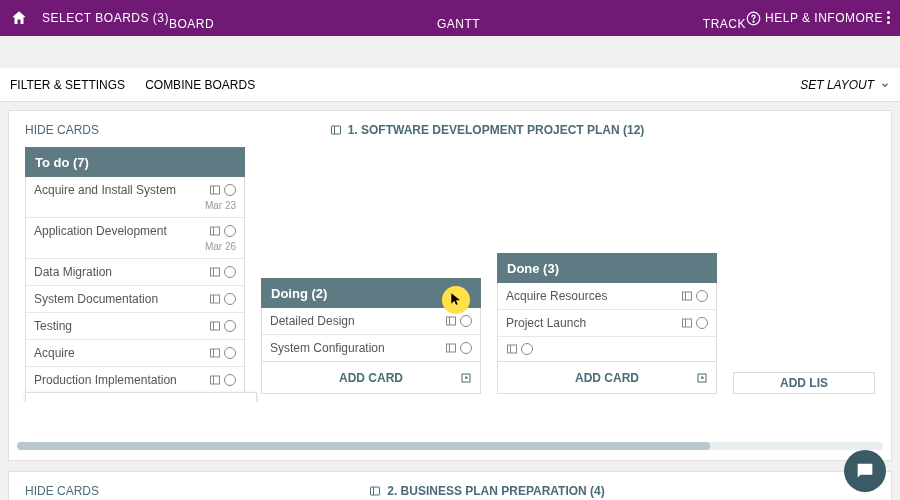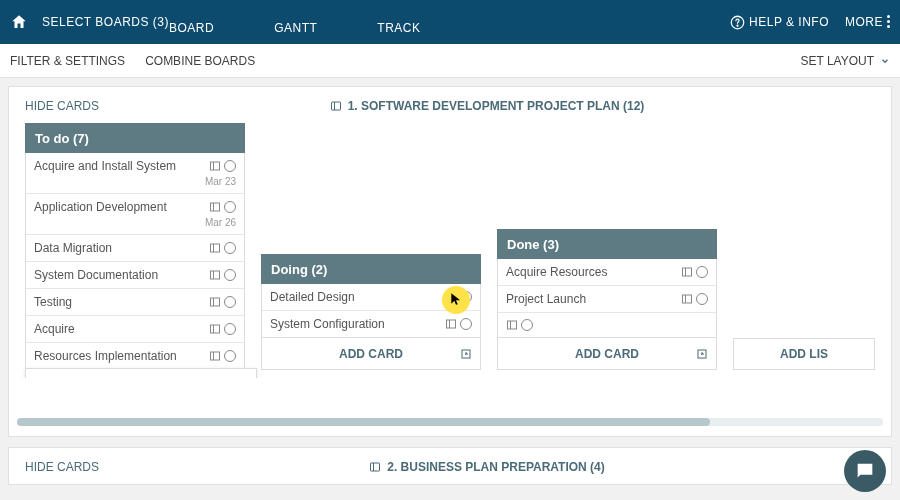--- a/index.html
+++ b/index.html
@@ -1,34 +1,34 @@
 <!DOCTYPE html>
 <html><head>
 <meta charset="utf-8">
 <style>
   * { box-sizing: border-box; margin: 0; padding: 0; font-family: Arial, Helvetica, sans-serif; }
   body { width: 900px; height: 500px; overflow: hidden; background: #f1f1f1; position: relative; }
 
   
-  .topbar { height: 44px; background: #0c4a6e; color: #fff; display: flex; align-items: center; padding: 0 10px; font-size: 12px; letter-spacing: 0.5px; }
+  .topbar { height: 36px; background: #701a75; color: #fff; display: flex; align-items: center; padding: 0 10px; font-size: 12px; letter-spacing: 0.5px; }
   .topbar .left { display: flex; align-items: center; gap: 14px; }
   .topbar .home-ic { width: 18px; height: 18px; }
-  .topbar .center { flex: 1; display: flex; justify-content: flex-start; gap: 60px; margin-top: 12px; }
+  .topbar .center { flex: 1; display: flex; justify-content: space-between; gap: 60px; margin-top: 12px; }
   .topbar .center span { cursor: pointer; }
-  .topbar .right { display: flex; align-items: flex-start; gap: 16px; }
+  .topbar .right { display: flex; align-items: flex-start; }
   .topbar .right .help { display: flex; align-items: center; gap: 4px; }
   .topbar .more { display: flex; align-items: center; gap: 4px; }
   .dots { display: inline-flex; flex-direction: column; gap: 2px; }
   .dots i { width: 3px; height: 3px; background: #fff; border-radius: 50%; }
 
   
-  .subbar { height: 34px; background: #fff; display: flex; align-items: center; padding: 0 10px; font-size: 12px; color: #404040; border-bottom: 1px solid #e0e0e0; }
+  .subbar { height: 34px; background: #fff; display: flex; align-items: center; padding: 0 10px; font-size: 12px; color: #000000; border-bottom: 1px solid #e0e0e0; margin-top: 32px; }
   .subbar .left { display: flex; gap: 20px; }
   .subbar .left span { cursor: pointer; }
-  .subbar .right { margin-left: auto; display: flex; align-items: center; gap: 6px; cursor: pointer; }
+  .subbar .right { margin-left: auto; display: flex; align-items: center; gap: 6px; cursor: pointer; font-style: italic; }
   .chev { width: 10px; height: 10px; }
 
   
   .page { padding: 8px; height: calc(500px - 36px - 34px); overflow-y: auto; }
   .board { background: #fff; border: 1px solid #e0e0e0; margin-bottom: 10px; padding: 0; }
   .board-header { display: flex; align-items: center; padding: 12px 16px 10px 16px; font-size: 12px; color: #4b6b78; }
   .hide-cards { font-weight: 500; }
   .board-title { flex: 1; text-align: center; font-weight: 600; display: flex; align-items: center; justify-content: center; gap: 6px; }
   .board-ic { width: 12px; height: 12px; }
 
@@ -43,21 +43,21 @@
   .card-title { flex: 1; }
   .card-icons { display: flex; align-items: center; gap: 3px; }
   .mini-ic { width: 12px; height: 12px; }
   .circle-ic { width: 12px; height: 12px; border: 1.5px solid #888; border-radius: 50%; }
   .card-date { font-size: 10px; color: #999; text-align: right; margin-top: 3px; }
 
   .add-card { height: 32px; display: flex; align-items: center; justify-content: center; font-size: 12px; color: #4b6b78; font-weight: 600; position: relative; border: 1px solid #dcdcdc; border-top: none; cursor: pointer; }
   .add-card.standalone { border-top: 1px solid #dcdcdc; margin-top: -1px; background: #fff; }
   .open-ic { position: absolute; right: 8px; width: 12px; height: 12px; }
 
-  .add-list { flex: 1; min-width: 100px; height: 32px; border: 1px solid #dcdcdc; display: flex; align-items: center; justify-content: center; color: #4b6b78; font-size: 12px; font-weight: 600; cursor: pointer; overflow: hidden; white-space: nowrap; }
+  .add-list { flex: 1; min-width: 100px; height: 22px; border: 1px solid #dcdcdc; display: flex; align-items: center; justify-content: center; color: #4b6b78; font-size: 12px; font-weight: 600; cursor: pointer; overflow: hidden; white-space: nowrap; }
 
   .hscroll { height: 8px; background: #e8eef0; margin: 4px 8px 10px 8px; border-radius: 4px; position: relative; }
   .hscroll .thumb { position: absolute; left: 0; top: 0; height: 100%; width: 80%; background: #b7c8cd; border-radius: 4px; }
 
   
   .cursor-spot { position: absolute; left: 442px; top: 286px; width: 28px; height: 28px; background: #ffe24a; border-radius: 50%; z-index: 50; }
   .cursor-arrow { position: absolute; left: 449px; top: 292px; z-index: 51; width: 14px; height: 14px; }
 
   
   .chat-fab { position: absolute; right: 14px; bottom: 8px; width: 42px; height: 42px; background: #3a5a66; border-radius: 50%; display: flex; align-items: center; justify-content: center; z-index: 60; }
@@ -199,21 +199,21 @@
                 <svg class="mini-ic" viewBox="0 0 24 24" fill="none" stroke="#888" stroke-width="2">
                     <rect x="3" y="4" width="18" height="16"></rect>
                     <line x1="9" y1="4" x2="9" y2="20"></line>
                   </svg>
                 <span class="circle-ic"></span>
               </span>
             </div>
           </div>
           <div class="card">
             <div class="card-row">
-              <span class="card-title">Resources Implementation</span>
+              <span class="card-title">Production Implementation</span>
               <span class="card-icons">
                 <svg class="mini-ic" viewBox="0 0 24 24" fill="none" stroke="#888" stroke-width="2">
                     <rect x="3" y="4" width="18" height="16"></rect>
                     <line x1="9" y1="4" x2="9" y2="20"></line>
                   </svg>
                 <span class="circle-ic"></span>
               </span>
             </div>
           </div>
         </div>

